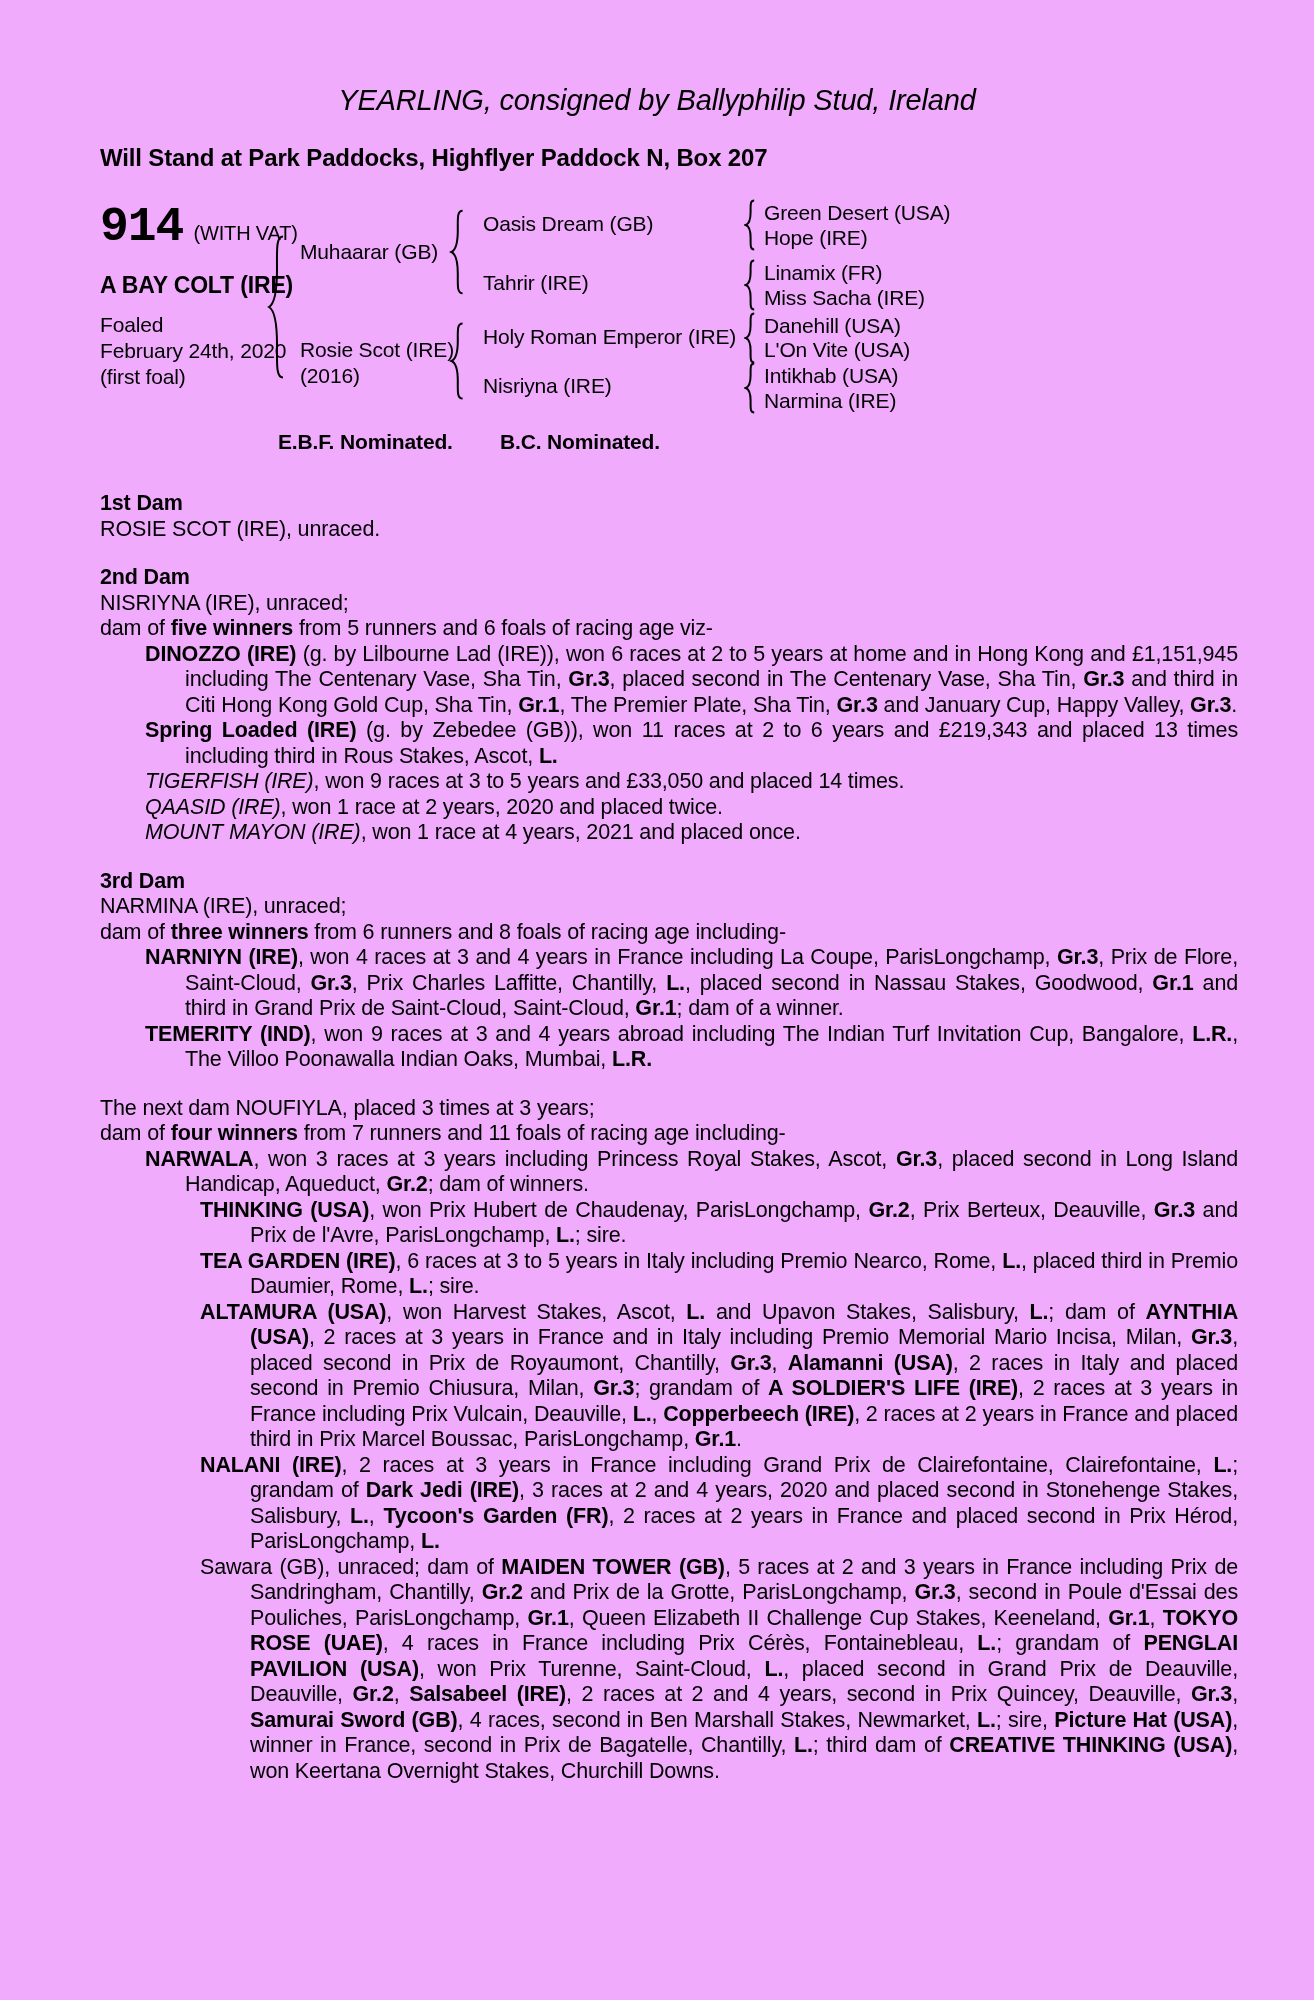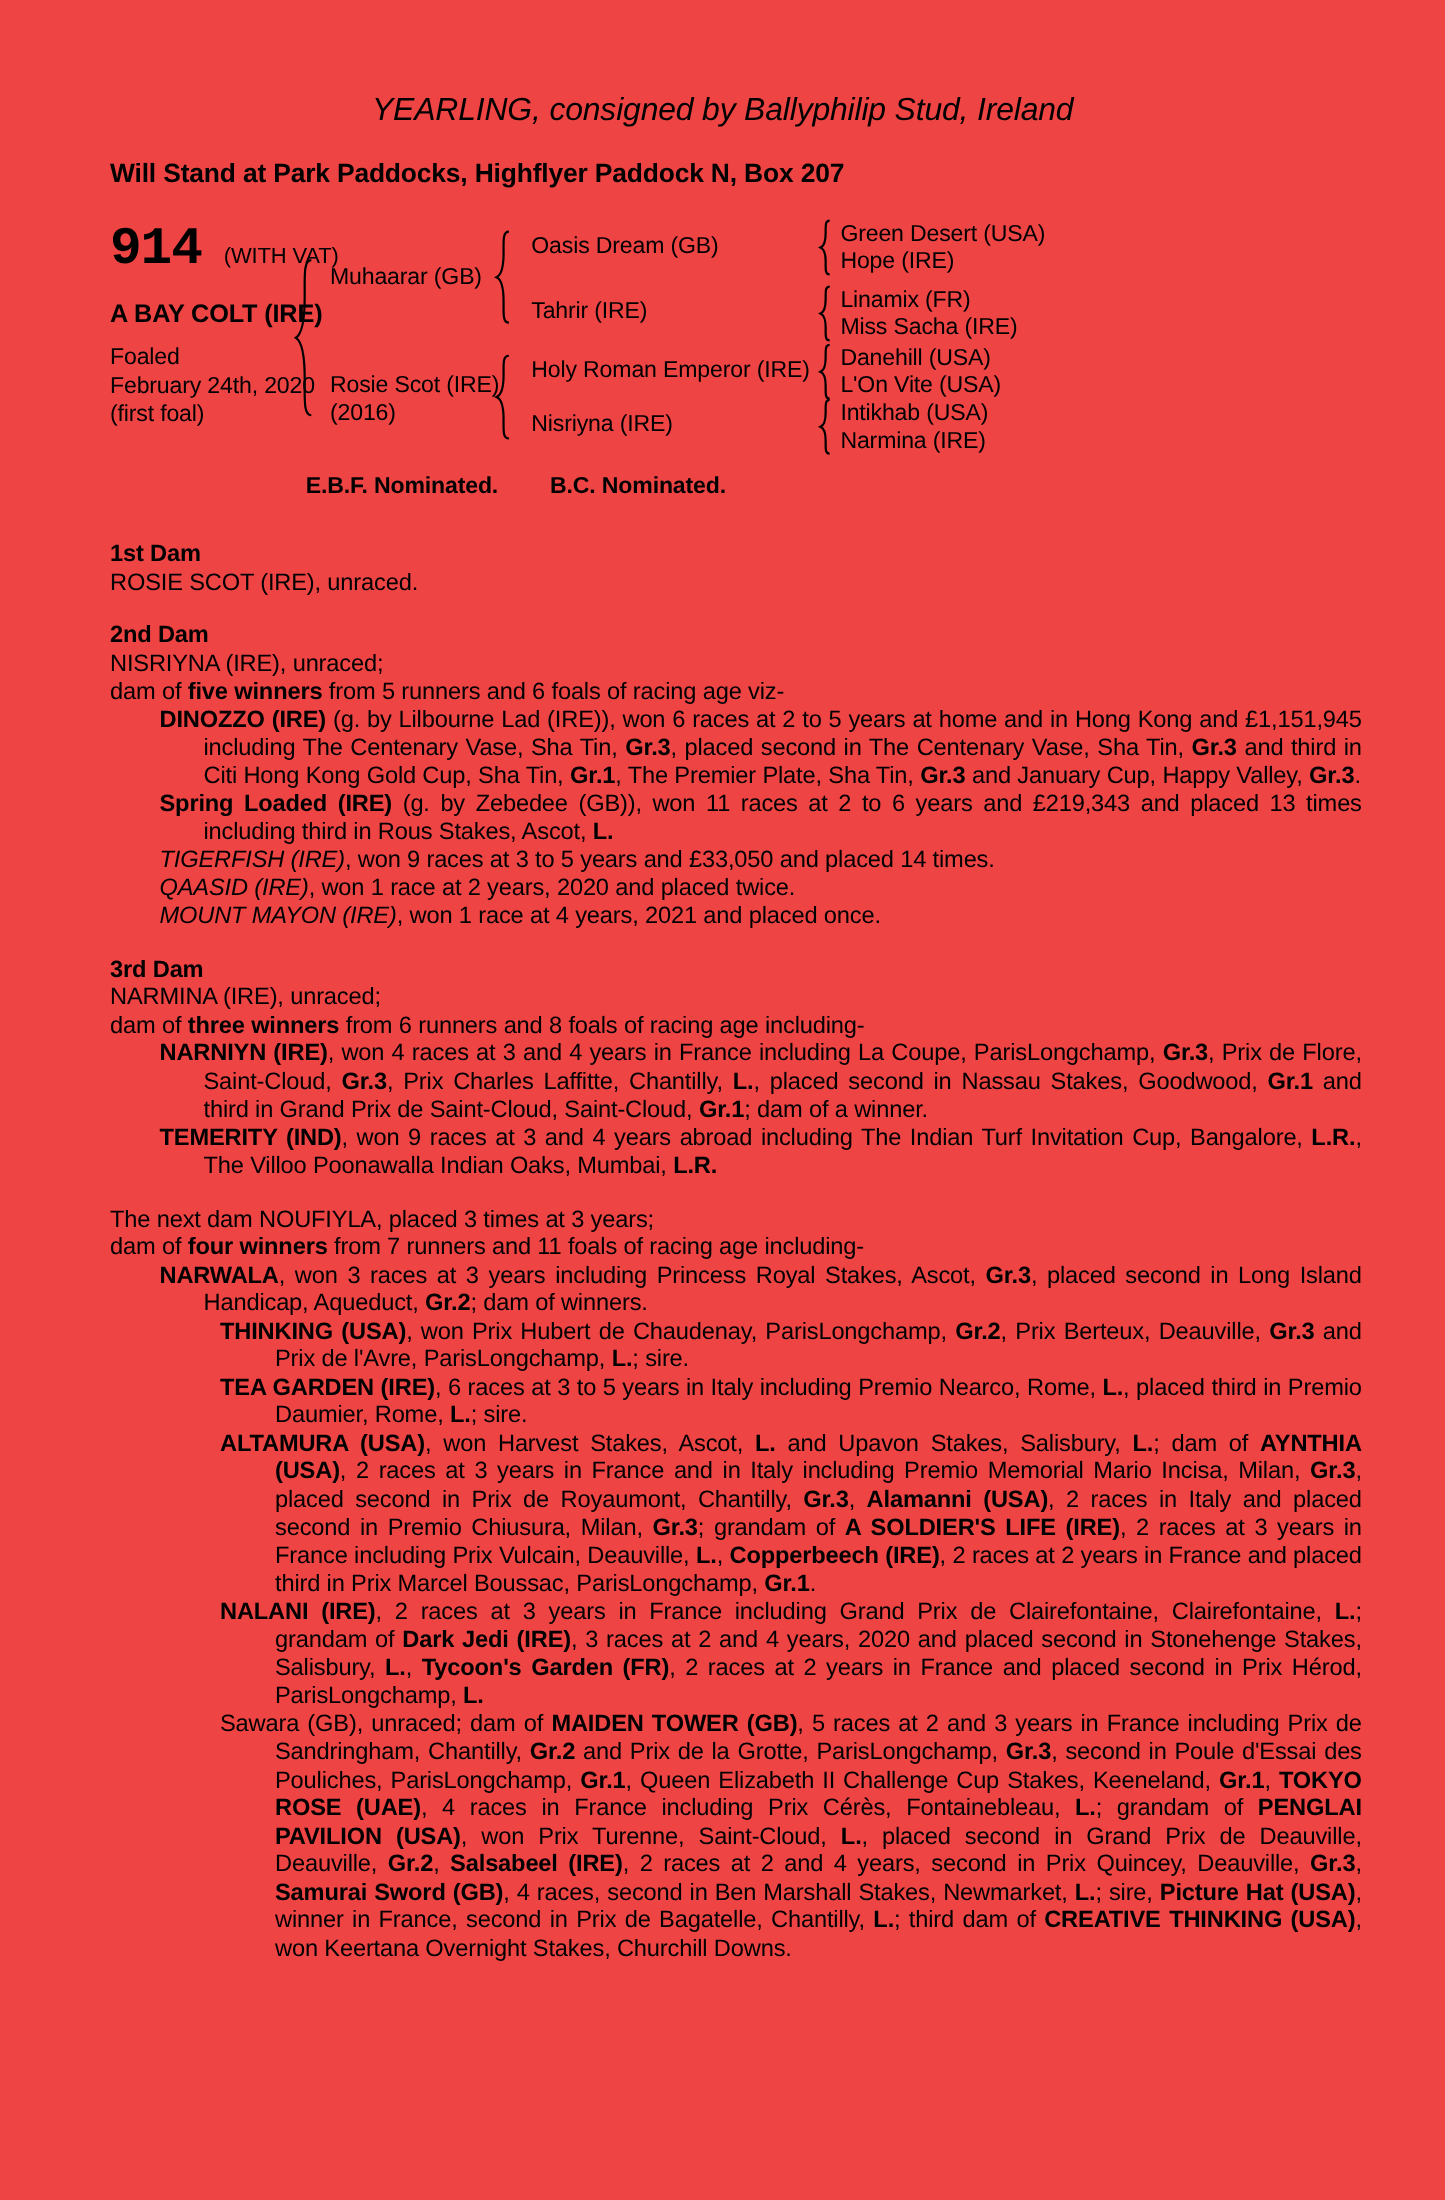--- a/index.html
+++ b/index.html
@@ -1,35 +1,35 @@
 <!DOCTYPE html>
 <html><head>
 <meta charset="utf-8">
 <style>
   html,body{margin:0;padding:0;background:#e8e8e8;}
   .page{
     position:relative;width:1314px;height:2000px;margin:0 auto;
-    background:#ef4444;color:#000;
+    background:#f0abfc;color:#000;
     font-family:"Liberation Sans", sans-serif;
     letter-spacing:-0.15px;
     overflow:hidden;
   }
   .title{
     position:absolute;top:84px;left:0;width:100%;
     text-align:center;font-style:italic;font-size:29px;
   }
   .stand{
     position:absolute;top:144px;left:100px;
     font-weight:bold;font-size:24px;
   }
   
   .ped{position:absolute;font-size:21px;white-space:nowrap;}
   .lot-line{position:absolute;left:100px;top:200px;white-space:nowrap;}
   .lot-number{font-weight:bold;font-size:48px;letter-spacing:-1px;font-family:Liberation Mono, monospace;}
-  .vat-note{font-size:20px;margin-left:20px;}
+  .vat-note{font-size:20px;margin-left:10px;}
   .colt-name{position:absolute;left:100px;top:272px;font-weight:bold;font-size:23px;white-space:nowrap;}
   .brace{position:absolute;}
   .brace svg{display:block;width:100%;height:100%;}
   .nom{position:absolute;top:430px;font-weight:bold;font-size:21px;white-space:nowrap;}
   
   .bodytext{
     position:absolute;left:100px;top:476px;width:1138px;
     font-size:21.5px;line-height:25.5px;text-align:justify;
   }
   .dam-section{margin-top:23px;}

